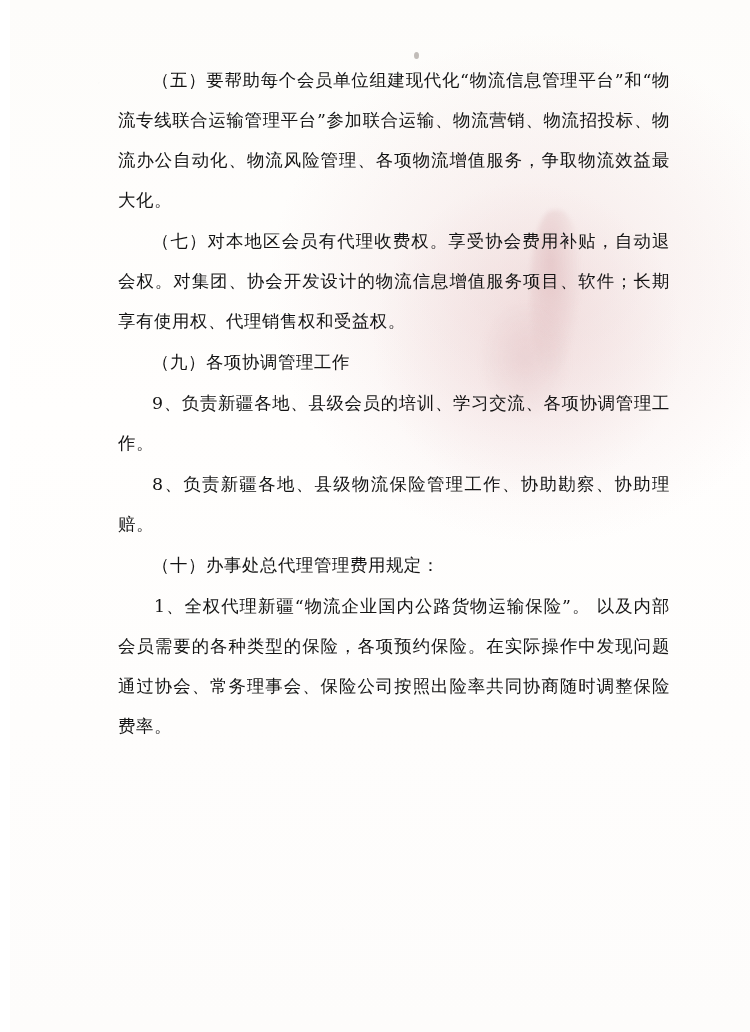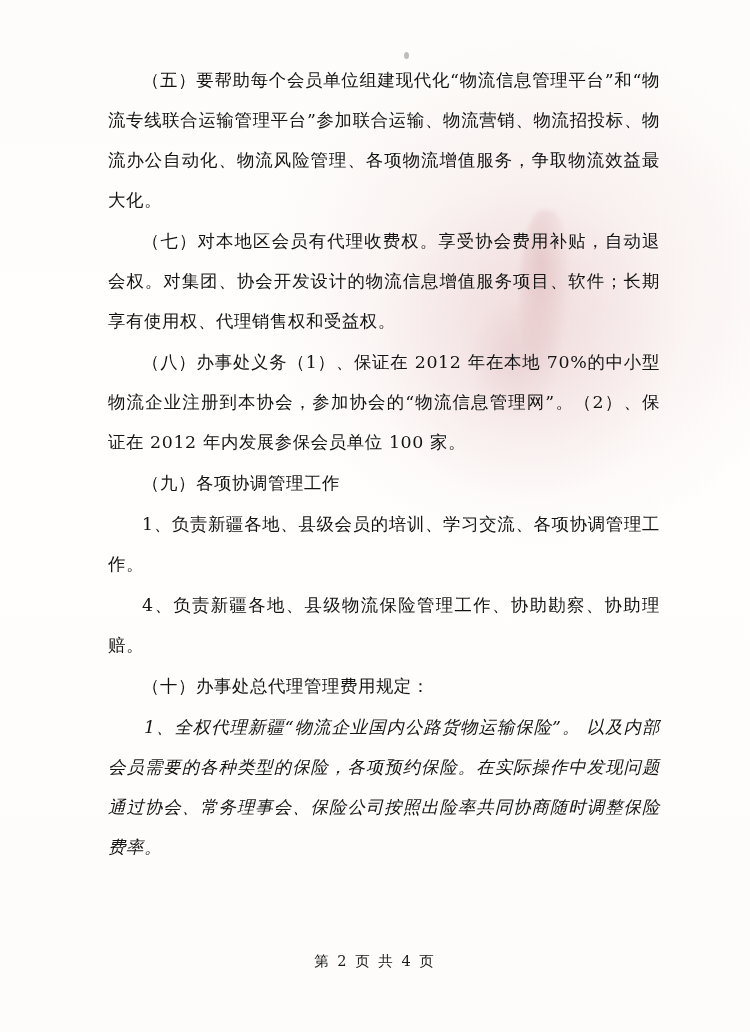--- a/index.html
+++ b/index.html
@@ -17,20 +17,21 @@
   }
 
   
   .page {
     position: absolute;
     inset: 0;
     background:
       radial-gradient(ellipse 60% 40% at 72% 28%, rgba(225,185,185,0.30), rgba(255,255,255,0) 62%),
       radial-gradient(ellipse 30% 22% at 70% 33%, rgba(215,160,165,0.22), rgba(255,255,255,0) 70%),
       linear-gradient(180deg, #fdfcfa 0%, #fffefd 40%, #fdfcfb 100%);
+    margin-left: 10px;
   }
 
   .noise {
     position: absolute;
     inset: 0;
     pointer-events: none;
     opacity: 0.5;
     background-image:
       radial-gradient(circle at 12% 8%, rgba(0,0,0,0.015) 0 1px, transparent 1px),
       radial-gradient(circle at 84% 62%, rgba(0,0,0,0.015) 0 1px, transparent 1px),
@@ -49,21 +50,21 @@
     line-height: 40px;
     letter-spacing: 0.6px;
     text-align: justify;
     text-justify: inter-ideograph;
     margin: 0 0 1px 0;
     color: #141414;
     font-family: "DejaVu Serif", "Liberation Serif", serif;
   }
 
   .indent1 { text-indent: 34px; }
-  .indent2 { text-indent: 36px; font-style: italic; }
+  .indent2 { text-indent: 36px; }
 
   .smudge-dot {
     position: absolute;
     width: 5px;
     height: 7px;
     border-radius: 50%;
     background: rgba(120,110,105,0.45);
     left: 404px;
     top: 52px;
     filter: blur(0.4px);
@@ -106,22 +107,20 @@
 
 <div class="page">
   <div class="noise"></div>
   <div class="smudge-dot"></div>
   <div class="smudge-streak"></div>
   <div class="smudge-streak2"></div>
 
   <div class="content">
     <p class="para indent1">（五）要帮助每个会员单位组建现代化“物流信息管理平台”和“物流专线联合运输管理平台”参加联合运输、物流营销、物流招投标、物流办公自动化、物流风险管理、各项物流增值服务，争取物流效益最大化。</p>
     <p class="para indent1">（七）对本地区会员有代理收费权。享受协会费用补贴，自动退会权。对集团、协会开发设计的物流信息增值服务项目、软件；长期享有使用权、代理销售权和受益权。</p>
-    <p class="para indent1">（八）办事处义务（1）、保证在 2012 年在本地 70%的中小型物流企业注册到本协会，参加协会的“物流信息管理网”。（2）、保证在 2012 年内发展参保会员单位 100 家。</p>
     <p class="para indent1">（九）各项协调管理工作</p>
-    <p class="para indent1">1、负责新疆各地、县级会员的培训、学习交流、各项协调管理工作。</p>
-    <p class="para indent1">4、负责新疆各地、县级物流保险管理工作、协助勘察、协助理赔。</p>
+    <p class="para indent1">9、负责新疆各地、县级会员的培训、学习交流、各项协调管理工作。</p>
+    <p class="para indent1">8、负责新疆各地、县级物流保险管理工作、协助勘察、协助理赔。</p>
     <p class="para indent1">（十）办事处总代理管理费用规定：</p>
     <p class="para indent2">1、全权代理新疆“物流企业国内公路货物运输保险”。 以及内部会员需要的各种类型的保险，各项预约保险。在实际操作中发现问题通过协会、常务理事会、保险公司按照出险率共同协商随时调整保险费率。</p>
   </div>
 
-  <div class="footer">第 2 页 共 4 页</div>
 </div>
 
 </body></html>

